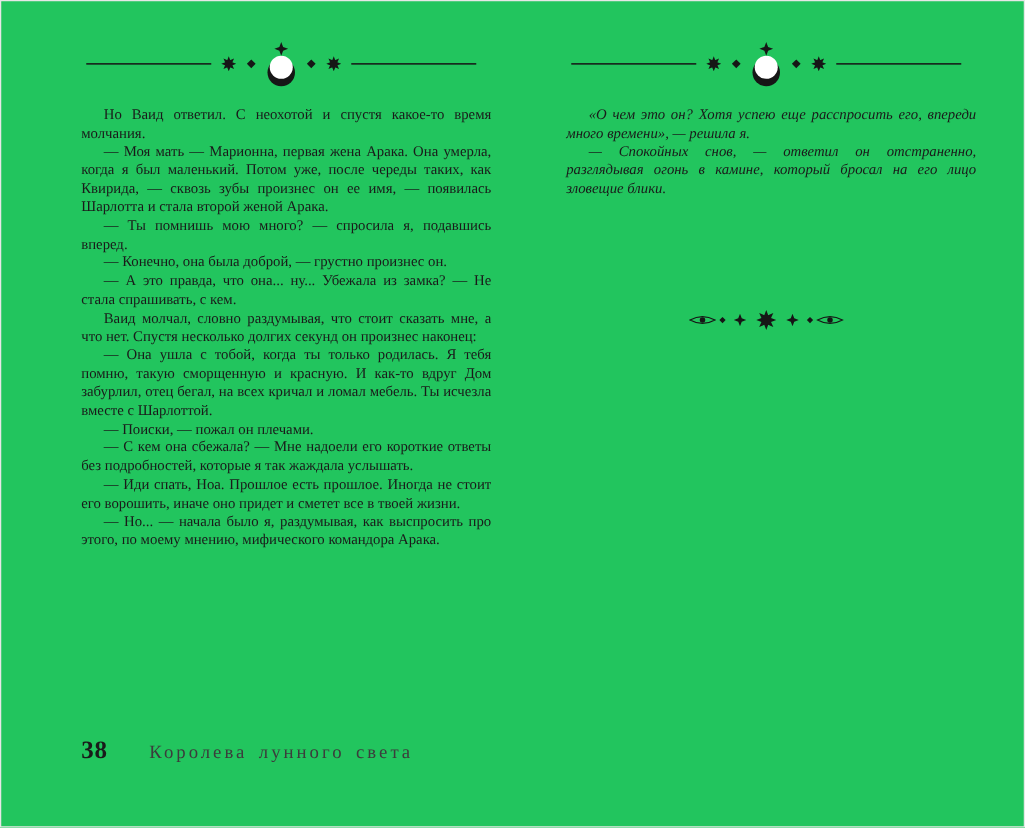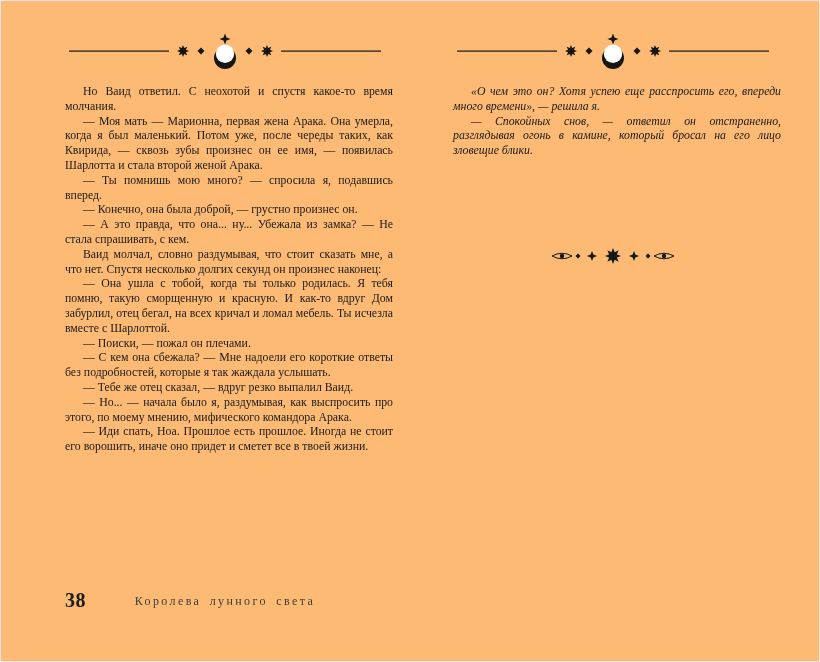--- a/index.html
+++ b/index.html
@@ -6,21 +6,21 @@
   body {
     width: 820px; height: 662px;
     background: #f4f4f4;
     font-family: "Liberation Serif", "DejaVu Serif", serif;
     position: relative;
     overflow: hidden;
   }
   .sheet {
     position: absolute; left: 0; top: 0;
     width: 818px; height: 660px;
-    background: #fdba74;
+    background: #22c55e;
     border: 1px solid #e7e7e7;
   }
   .page {
     position: absolute; top: 0; height: 662px; width: 338px;
   }
   .page--left  { left: 55px; }
   .page--right { left: 443px; font-style: italic; }
 
   .ornament {
     position: absolute; top: 26px; left: 0; width: 100%;
@@ -41,21 +41,21 @@
   }
 
   .page-number {
     position: absolute; left: 9px; top: 588px;
     font-size: 20px; font-weight: 700; color: #1a1a1a;
     letter-spacing: 0.5px;
   }
   .running-title {
     position: absolute; left: 0; top: 593px; width: 100%;
     text-align: center;
-    font-size: 12px; letter-spacing: 2.4px; word-spacing: 3px;
+    font-size: 15px; letter-spacing: 2.4px; word-spacing: 3px;
     color: #3c3c3c;
   }
 </style>
 </head>
 <body>
 
 <div class="sheet">
 
   <div class="page page--left">
 
@@ -88,23 +88,22 @@
     <div class="text-block">
         <p class="para">Но Ваид ответил. С неохотой и спустя какое-то время молчания.</p>
         <p class="para">— Моя мать — Марионна, первая жена Арака. Она умерла, когда я был маленький. Потом уже, после череды таких, как Квирида, — сквозь зубы произнес он ее имя, — появилась Шарлотта и стала второй женой Арака.</p>
         <p class="para">— Ты помнишь мою много? — спросила я, подавшись вперед.</p>
         <p class="para">— Конечно, она была доброй, — грустно произнес он.</p>
         <p class="para">— А это правда, что она... ну... Убежала из замка? — Не стала спрашивать, с кем.</p>
         <p class="para">Ваид молчал, словно раздумывая, что стоит сказать мне, а что нет. Спустя несколько долгих секунд он произнес наконец:</p>
         <p class="para">— Она ушла с тобой, когда ты только родилась. Я тебя помню, такую сморщенную и красную. И как-то вдруг Дом забурлил, отец бегал, на всех кричал и ломал мебель. Ты исчезла вместе с Шарлоттой.</p>
         <p class="para">— Поиски, — пожал он плечами.</p>
         <p class="para">— С кем она сбежала? — Мне надоели его короткие ответы без подробностей, которые я так жаждала услышать.</p>
-        <p class="para">— Тебе же отец сказал, — вдруг резко выпалил Ваид.</p>
+        <p class="para">— Иди спать, Ноа. Прошлое есть прошлое. Иногда не стоит его ворошить, иначе оно придет и сметет все в твоей жизни.</p>
         <p class="para">— Но... — начала было я, раздумывая, как выспросить про этого, по моему мнению, мифического командора Арака.</p>
-        <p class="para">— Иди спать, Ноа. Прошлое есть прошлое. Иногда не стоит его ворошить, иначе оно придет и сметет все в твоей жизни.</p>
       </div>
 
     <div class="page-number">38</div>
     <div class="running-title">Королева лунного света</div>
   </div>
 
   <div class="page page--right">
 
     <div class="ornament">
       <svg width="320" height="50" viewBox="0 0 320 50">

